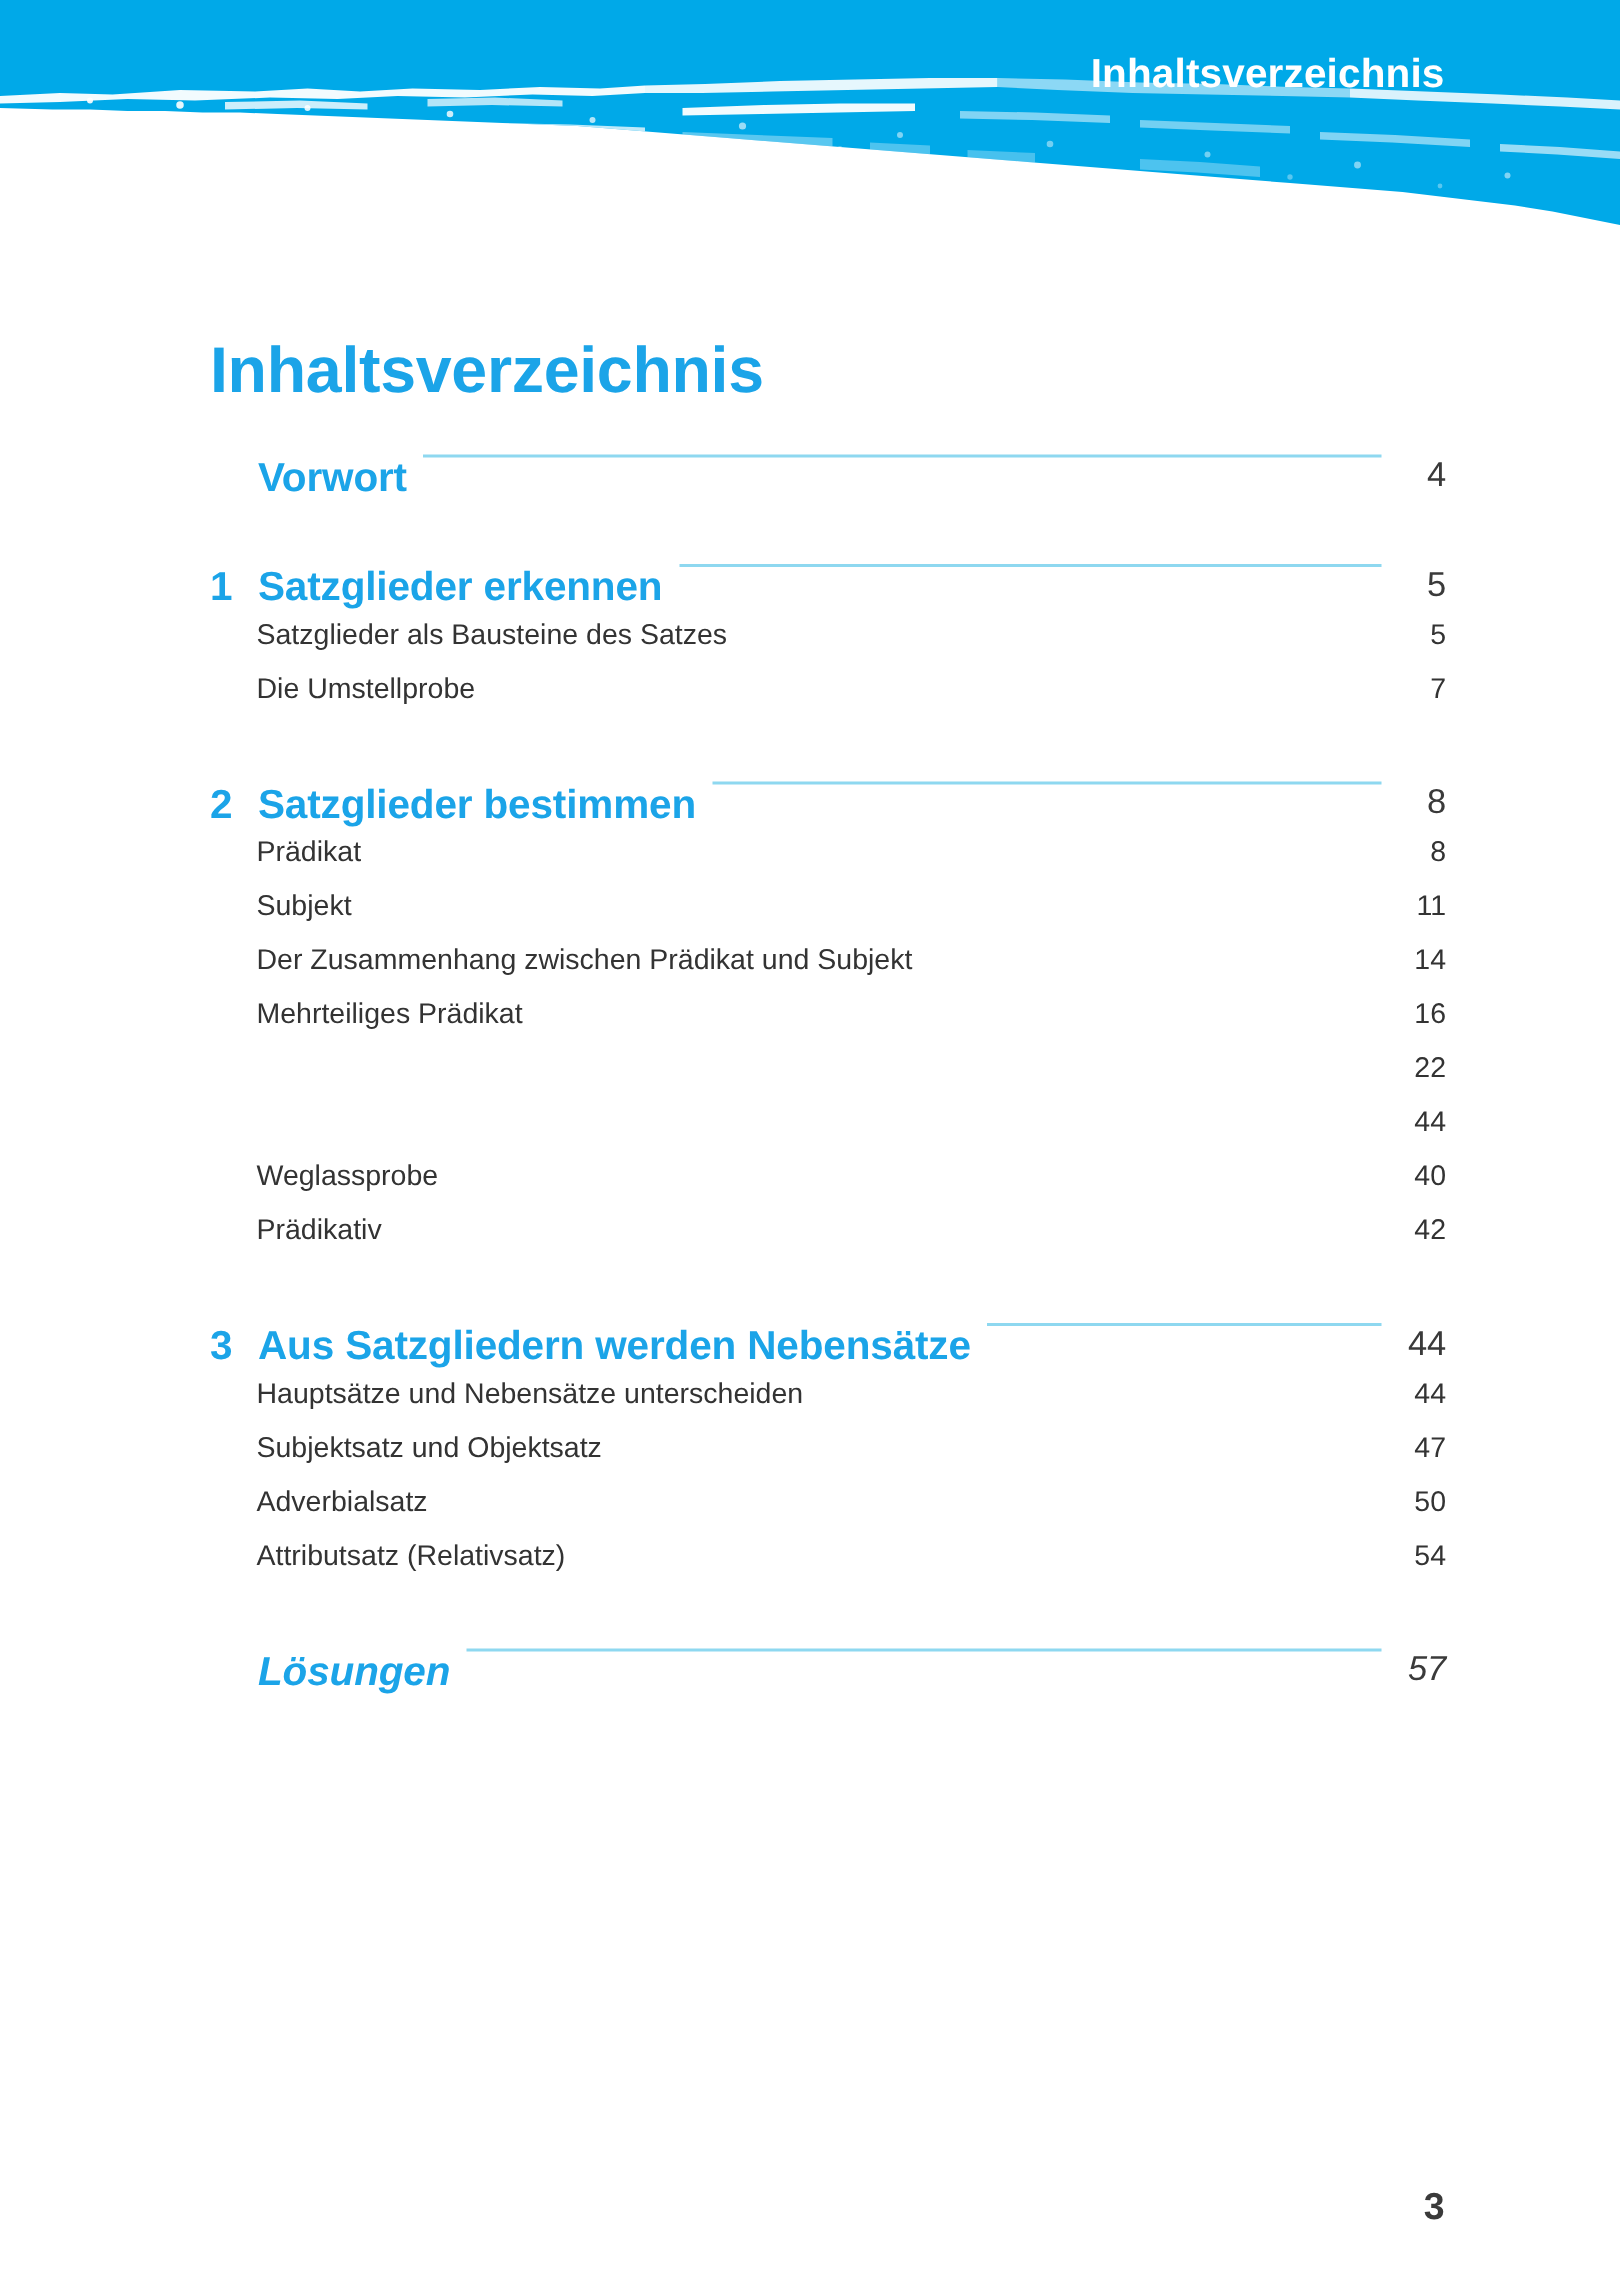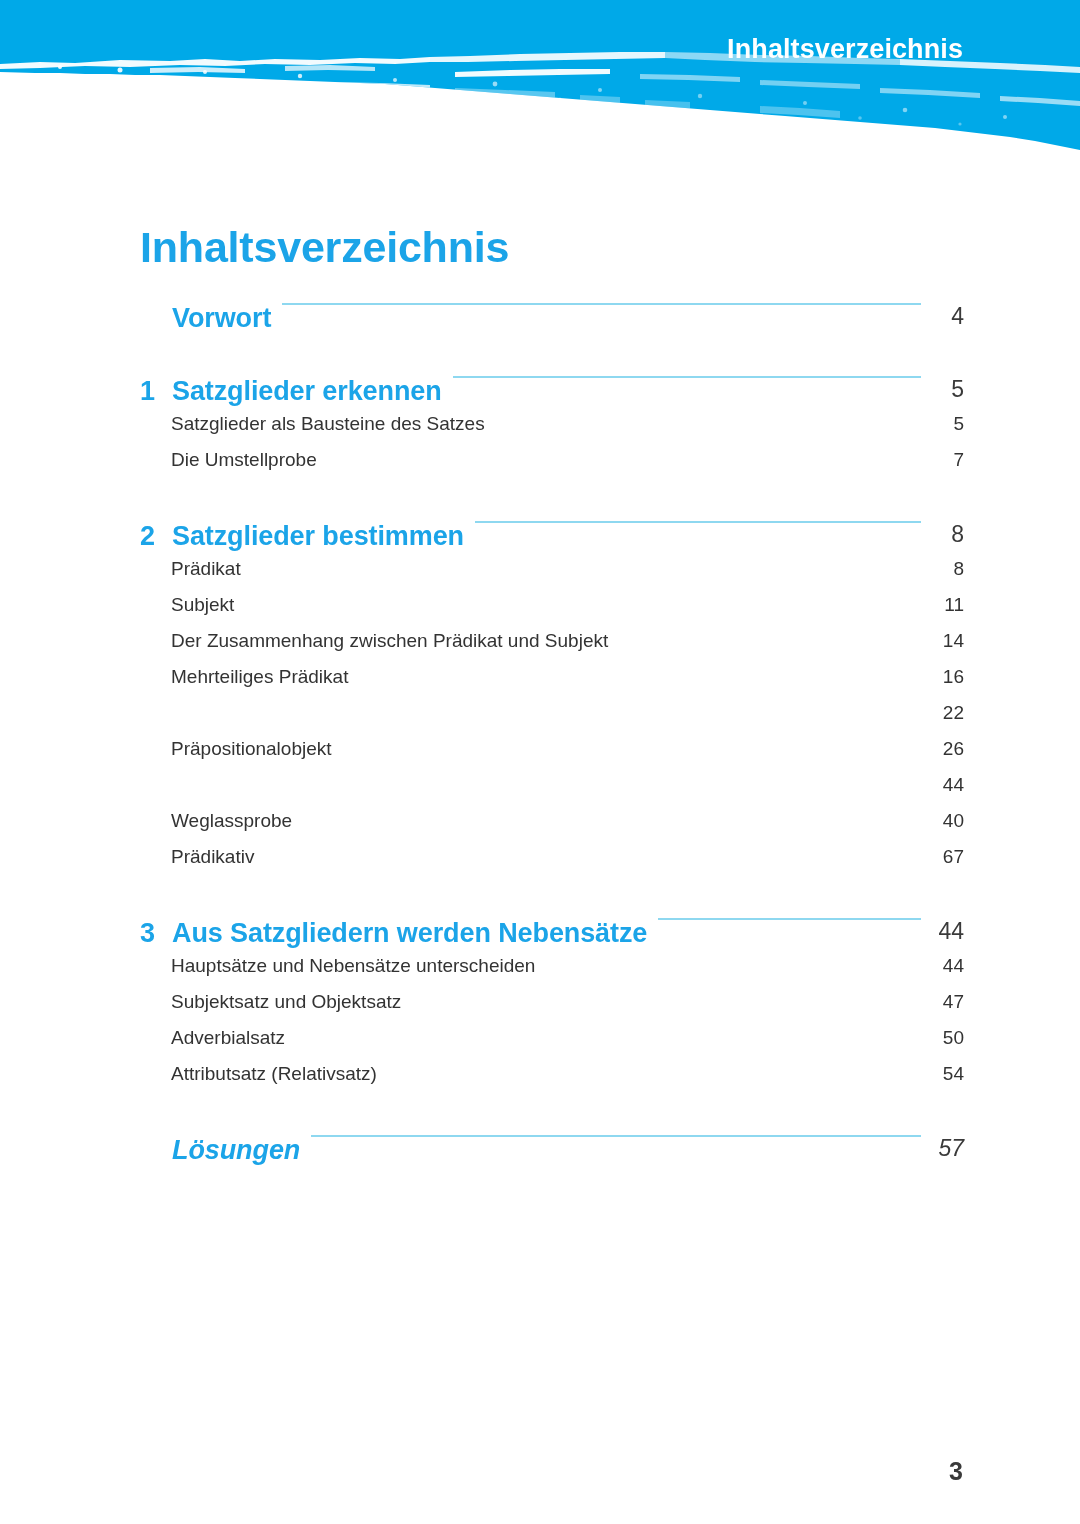--- a/index.html
+++ b/index.html
@@ -270,37 +270,32 @@
       <div class="row-sub">
         <span class="label">Mehrteiliges Prädikat</span>
         <span class="spacer"></span>
         <span class="pageno">16</span>
       </div>
       <div class="row-sub">
         <span class="spacer"></span>
         <span class="pageno">22</span>
       </div>
       <div class="row-sub">
-        <span class="label">Präpositionalobjekt</span>
-        <span class="spacer"></span>
-        <span class="pageno">26</span>
-      </div>
-      <div class="row-sub">
         <span class="spacer"></span>
         <span class="pageno">44</span>
       </div>
       <div class="row-sub">
         <span class="label">Weglassprobe</span>
         <span class="spacer"></span>
         <span class="pageno">40</span>
       </div>
       <div class="row-sub">
         <span class="label">Prädikativ</span>
         <span class="spacer"></span>
-        <span class="pageno">67</span>
+        <span class="pageno">42</span>
       </div>
     </div>
     <div class="toc-group">
       <div class="row-major">
         <span class="num">3</span>
         <span class="label">Aus Satzgliedern werden Nebensätze</span>
         <span class="leader"></span>
         <span class="pageno">44</span>
       </div>
       <div class="row-sub">

